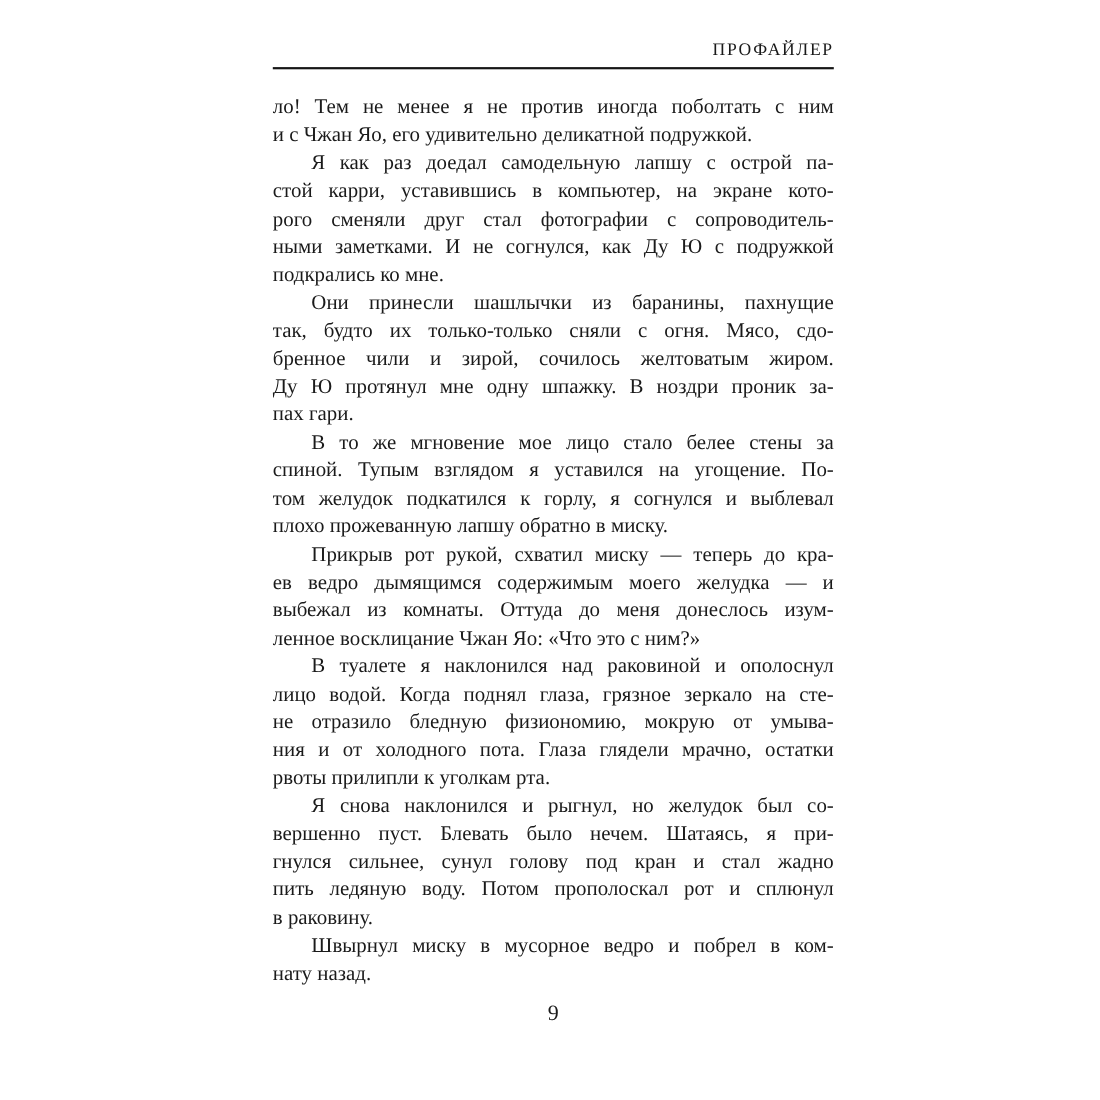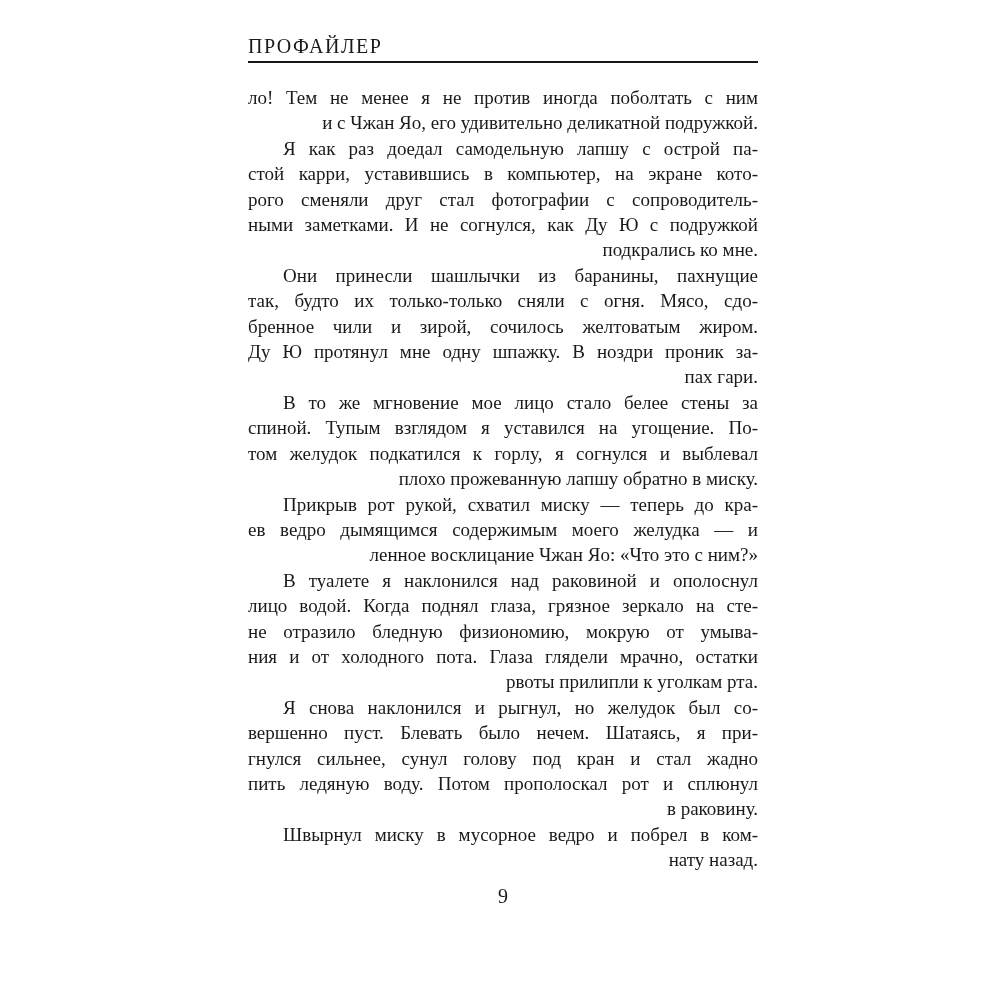--- a/index.html
+++ b/index.html
@@ -20,38 +20,38 @@
     font-family: "Liberation Serif", "DejaVu Serif", serif;
     color: #1a1a1a;
   }
   .text-col {
     position: absolute;
     left: 248px;
     top: 36px;
     width: 510px;
   }
   .running-head {
-    font-size: 20px;
+    font-size: 16px;
     line-height: 20px;
-    text-align: left;
+    text-align: right;
     letter-spacing: 1.5px;
     font-weight: 400;
   }
   .head-rule {
     height: 0;
     border-top: 2px solid #161616;
     margin-top: 5px;
   }
   .body-text {
     margin-top: 22px;
     font-size: 19px;
     line-height: 25.4px;
   }
   .line {
-    text-align: right;
+    text-align: left;
   }
   .line.just {
     text-align: justify;
     text-align-last: justify;
   }
   .line.ind {
     text-indent: 35px;
   }
   .page-num {
     margin-top: 12px;
@@ -78,20 +78,21 @@
         <div class="line just">так, будто их только-только сняли с огня. Мясо, сдо-</div>
         <div class="line just">бренное чили и зирой, сочилось желтоватым жиром.</div>
         <div class="line just">Ду Ю протянул мне одну шпажку. В ноздри проник за-</div>
         <div class="line">пах гари.</div>
         <div class="line just ind">В то же мгновение мое лицо стало белее стены за</div>
         <div class="line just">спиной. Тупым взглядом я уставился на угощение. По-</div>
         <div class="line just">том желудок подкатился к горлу, я согнулся и выблевал</div>
         <div class="line">плохо прожеванную лапшу обратно в миску.</div>
         <div class="line just ind">Прикрыв рот рукой, схватил миску — теперь до кра-</div>
         <div class="line just">ев ведро дымящимся содержимым моего желудка — и</div>
+        <div class="line just">выбежал из комнаты. Оттуда до меня донеслось изум-</div>
         <div class="line">ленное восклицание Чжан Яо: «Что это с ним?»</div>
         <div class="line just ind">В туалете я наклонился над раковиной и ополоснул</div>
         <div class="line just">лицо водой. Когда поднял глаза, грязное зеркало на сте-</div>
         <div class="line just">не отразило бледную физиономию, мокрую от умыва-</div>
         <div class="line just">ния и от холодного пота. Глаза глядели мрачно, остатки</div>
         <div class="line">рвоты прилипли к уголкам рта.</div>
         <div class="line just ind">Я снова наклонился и рыгнул, но желудок был со-</div>
         <div class="line just">вершенно пуст. Блевать было нечем. Шатаясь, я при-</div>
         <div class="line just">гнулся сильнее, сунул голову под кран и стал жадно</div>
         <div class="line just">пить ледяную воду. Потом прополоскал рот и сплюнул</div>

